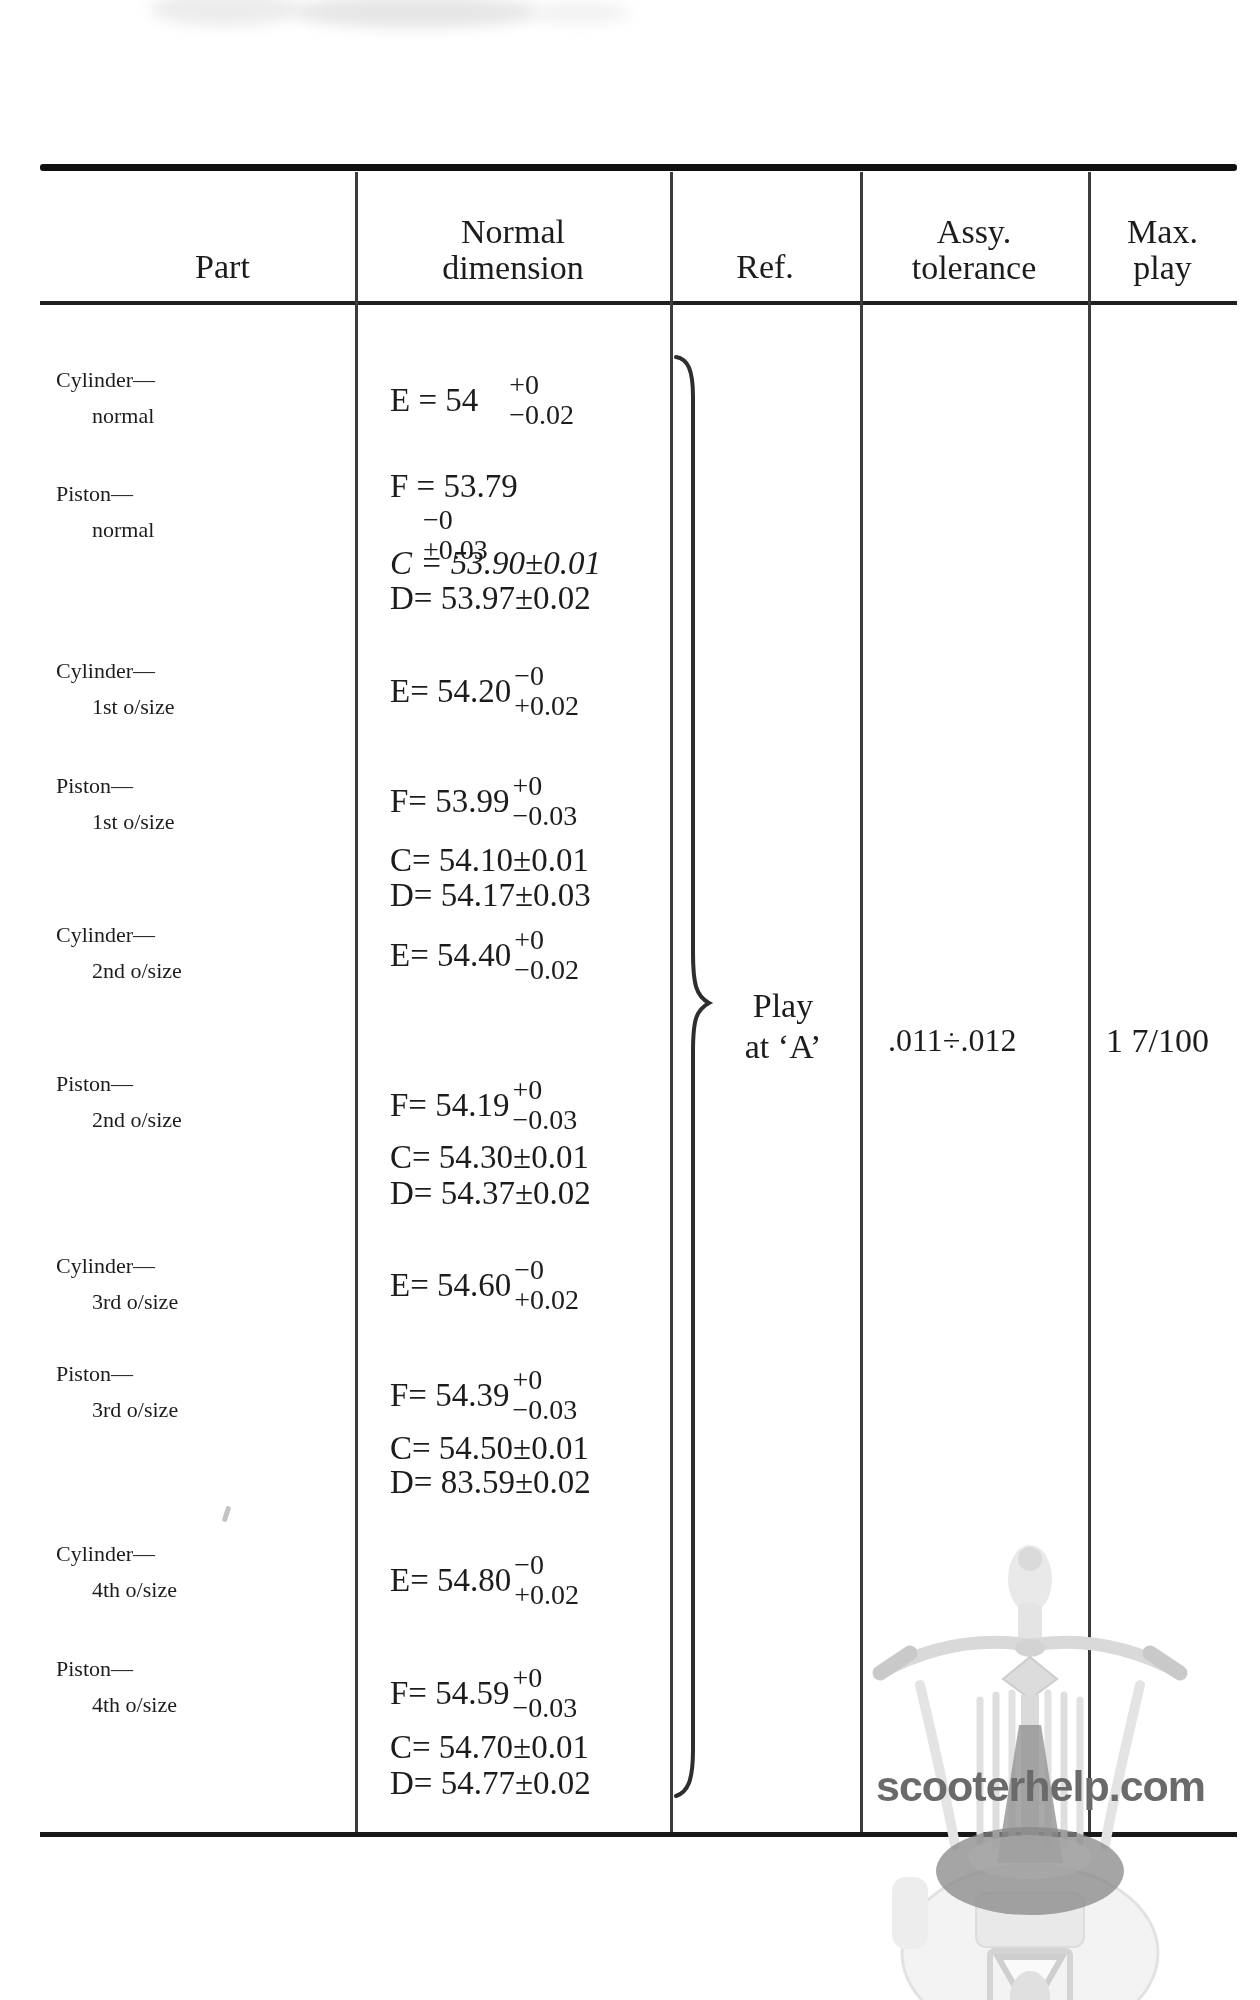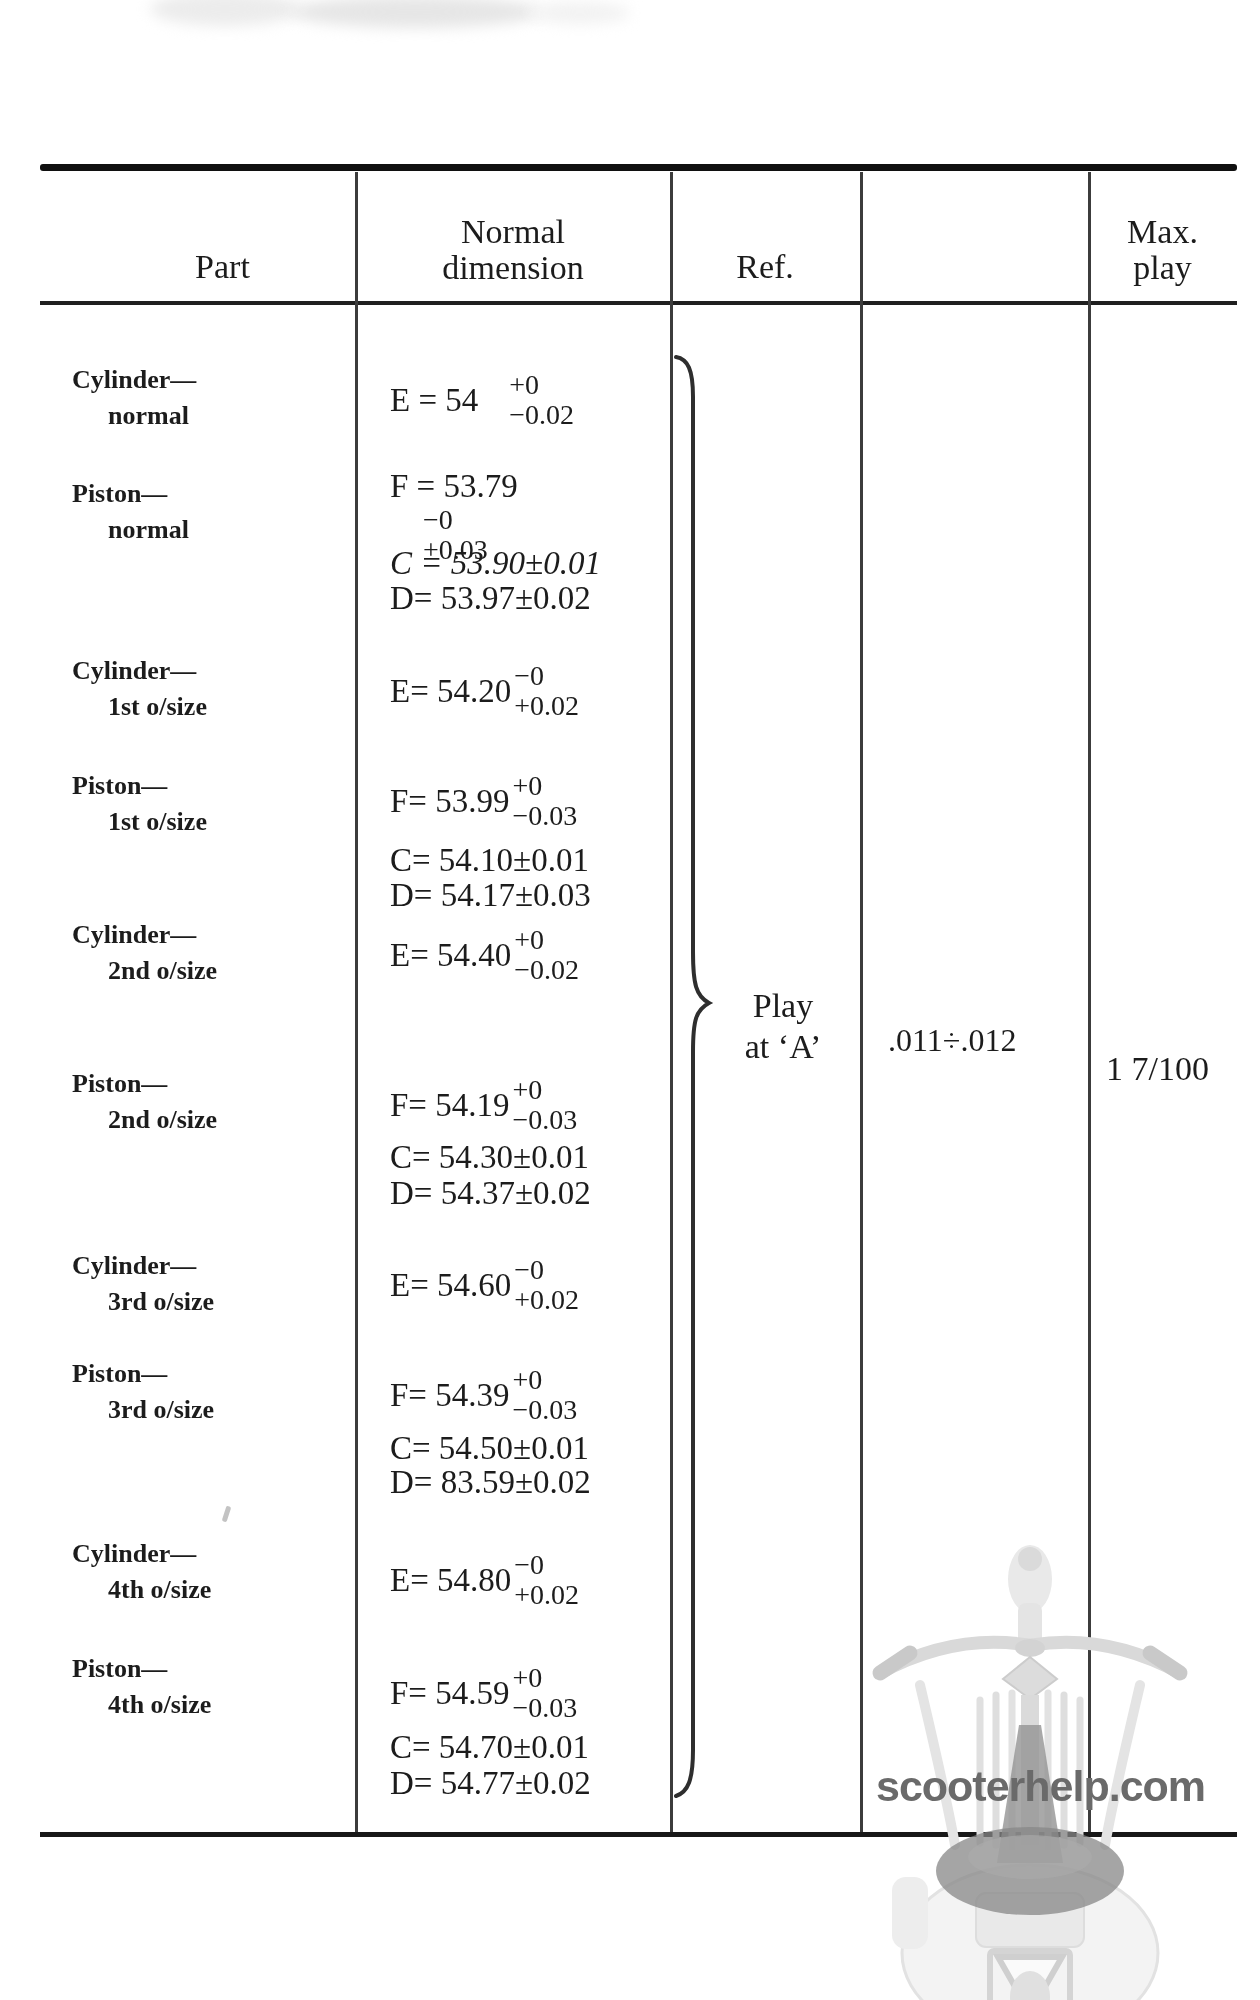--- a/index.html
+++ b/index.html
@@ -23,32 +23,32 @@
   .v1{left:355px}.v2{left:670px}.v3{left:860px}.v4{left:1088px}
   
   .hdr{position:absolute;text-align:center;font-size:34px;line-height:36px;z-index:2;}
   .hdr span{display:block;}
   .hdr-part{left:65px;top:249px;width:315px;}
   .hdr-dim{left:357px;top:214px;width:312px;}
   .hdr-ref{left:672px;top:249px;width:186px;}
   .hdr-assy{left:862px;top:214px;width:224px;}
   .hdr-max{left:1090px;top:214px;width:145px;}
   
-  .part-cell{position:absolute;left:72px;width:290px;font-size:26px;line-height:36px;z-index:2;font-weight:bold;}
+  .part-cell{position:absolute;left:56px;width:290px;font-size:22px;line-height:36px;z-index:2;}
   .part-cell .l2{display:block;padding-left:36px;}
   .formula{position:absolute;left:390px;height:64px;display:flex;align-items:center;
            font-size:33px;white-space:nowrap;z-index:2;}
   .formula .stack{display:inline-flex;flex-direction:column;font-size:28px;line-height:30px;
                   margin-left:3px;text-align:left;}
   .dim-line{position:absolute;left:390px;font-size:33px;line-height:35px;white-space:nowrap;z-index:2;}
   .ref-note{position:absolute;left:690px;top:985px;width:186px;text-align:center;
             font-size:34px;line-height:41px;z-index:2;}
   .ref-note span{display:block;}
   .assy-val{position:absolute;left:888px;top:1022px;font-size:32px;z-index:2;}
-  .max-val{position:absolute;left:1106px;top:1022px;font-size:34px;z-index:2;margin-top:28px;}
+  .max-val{position:absolute;left:1106px;top:1022px;font-size:34px;z-index:2;}
   
   svg.brace{position:absolute;left:660px;top:352px;z-index:2;}
   svg.scooter{position:absolute;left:858px;top:1545px;z-index:3;}
   .wm-text{position:absolute;left:876px;top:1762px;z-index:5;
            font-family:"Liberation Sans","DejaVu Sans",sans-serif;font-weight:700;
            font-size:43px;color:#6a6a6a;letter-spacing:-1px;}
 </style>
 </head>
 <body>
 
@@ -69,20 +69,24 @@
 
   <div class="hdr hdr-part">
     <span>Part</span>
   </div>
   <div class="hdr hdr-dim">
     <span>Normal</span>
     <span>dimension</span>
   </div>
   <div class="hdr hdr-ref">
     <span>Ref.</span>
+  </div>
+  <div class="hdr hdr-assy">
+    <span>Assy.</span>
+    <span>tolerance</span>
   </div>
   <div class="hdr hdr-max">
     <span>Max.</span>
     <span>play</span>
   </div>
 
   <div id="rows">
       <div class="part-cell" style="top: 362px;"><span>Cylinder—</span><span class="l2">normal</span></div>
       <div class="formula" style="top: 368px;">
         <span style="margin-right: 28px;">E = 54</span>

